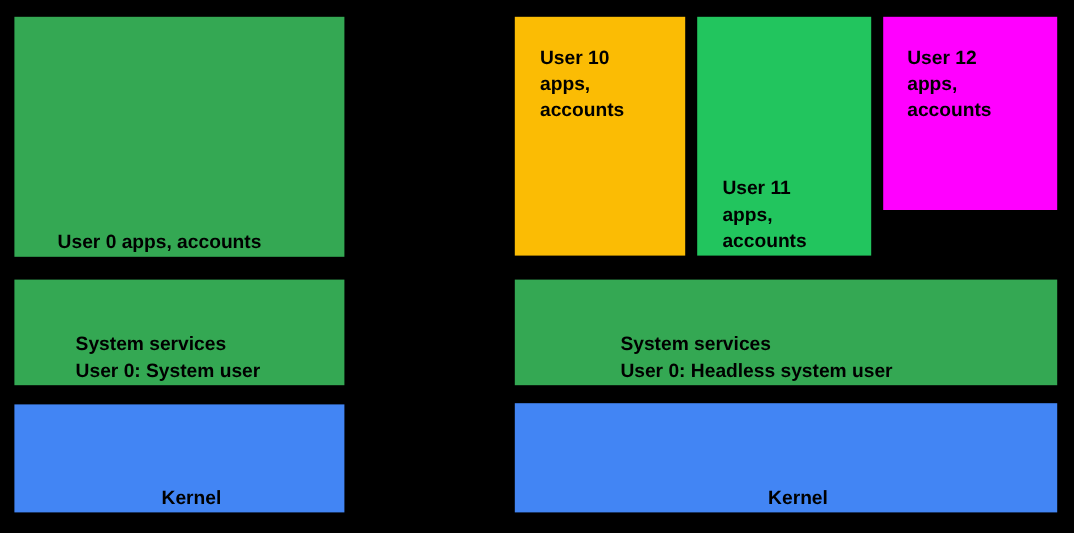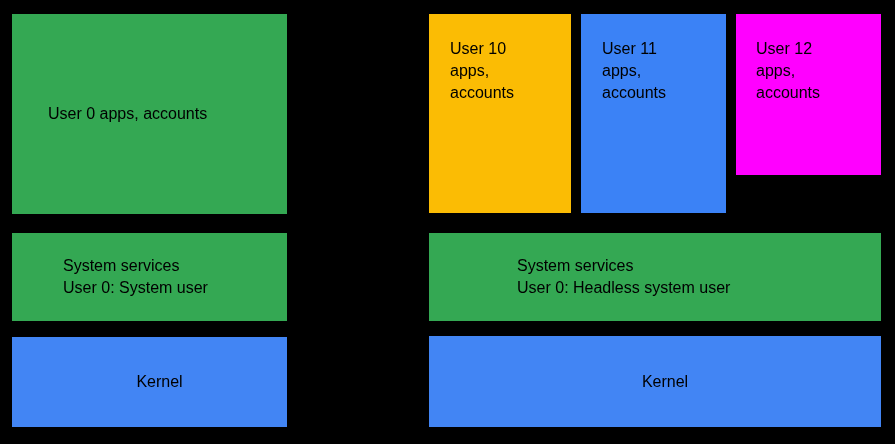--- a/index.html
+++ b/index.html
@@ -13,26 +13,27 @@
     height: 444px;
     overflow: hidden;
     font-family: "Liberation Sans", sans-serif;
     font-size: 16px;
     line-height: 22px;
   }
   .box {
     position: absolute;
     display: flex;
     flex-direction: column;
-    justify-content: center;
+    justify-content: flex-end;
     box-sizing: border-box;
   }
   .box .label {
     white-space: pre-line;
     text-align: left;
+    font-weight: bold;
   }
   .box.top-align {
     justify-content: flex-start;
     padding-top: 24px;
   }
   .box.center-text .label {
     text-align: center;
     padding-left: 20px;
   }
 
@@ -65,21 +66,21 @@
   <div class="box center-text left-kernel" style="background-color: rgb(66, 133, 244);">
     <span class="label">Kernel</span>
   </div>
 
   <div class="box top-align user10-box" style="background-color: rgb(251, 188, 4);">
     <span class="label">User 10
 apps,
 accounts</span>
   </div>
 
-  <div class="box top-align user11-box" style="background-color: #3b82f6;">
+  <div class="box top-align user11-box" style="background-color: #22c55e; justify-content: flex-end;">
     <span class="label">User 11
 apps,
 accounts</span>
   </div>
 
   <div class="box top-align user12-box" style="background-color: rgb(255, 0, 255);">
     <span class="label">User 12
 apps,
 accounts</span>
   </div>

